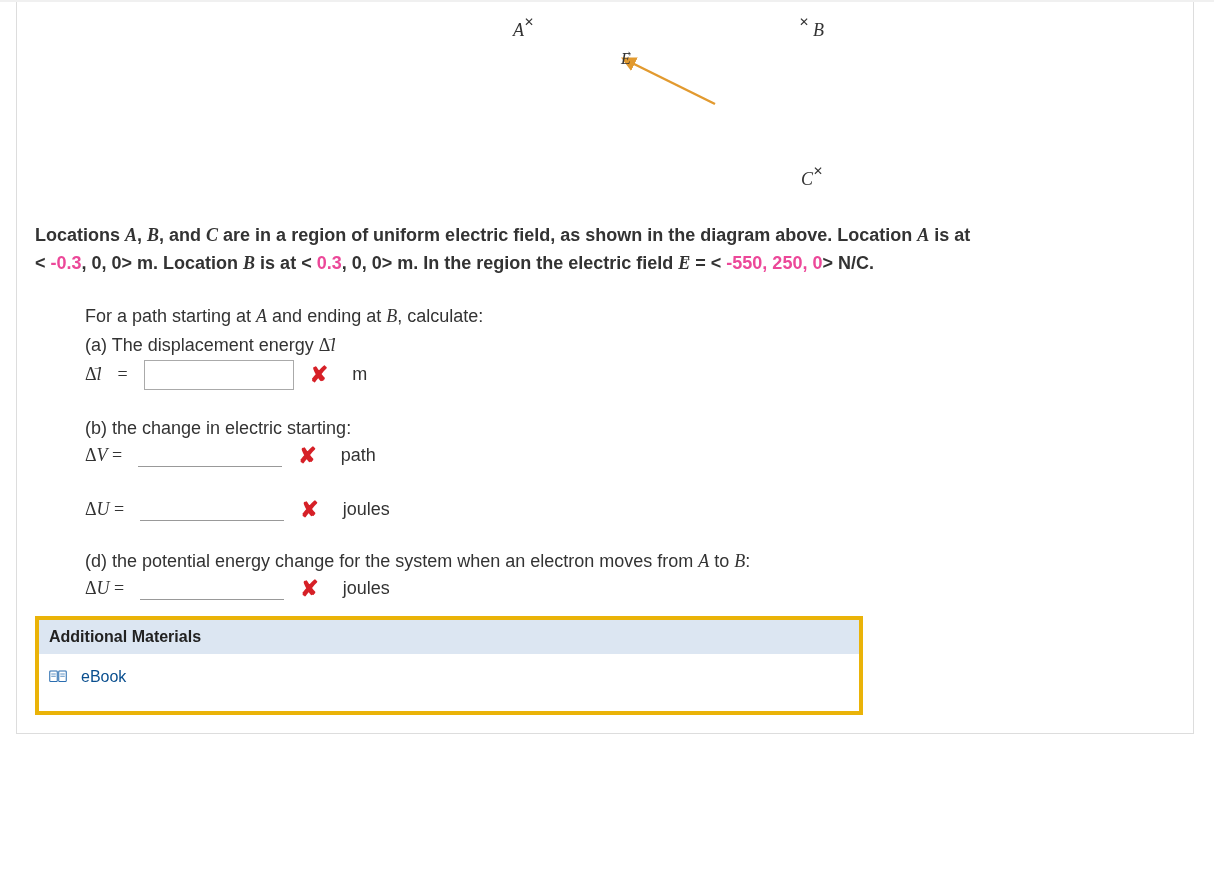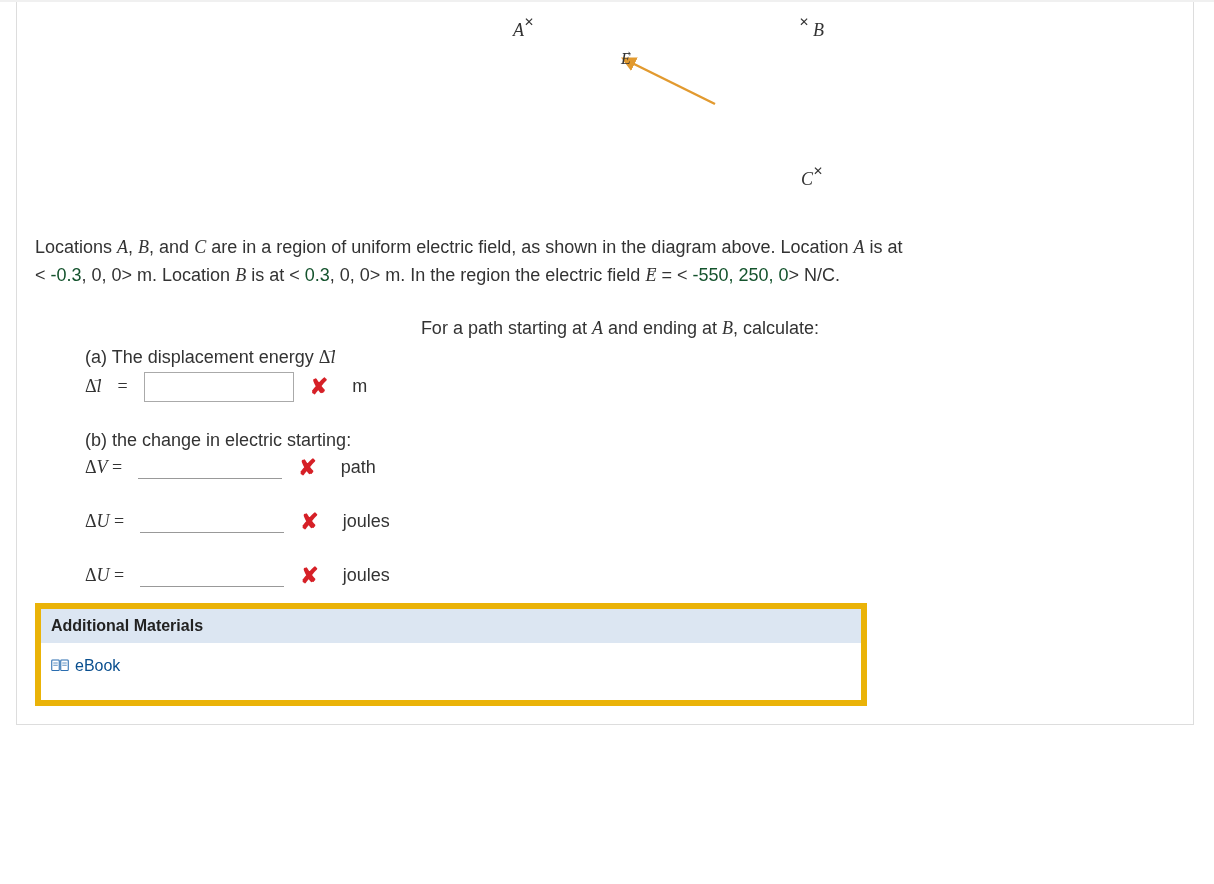--- a/index.html
+++ b/index.html
@@ -51,25 +51,26 @@
     position: absolute;
     top: -6px;
     left: 0;
     font-size: 12px;
     font-style: normal;
   }
   .arrow-svg {
     position: absolute;
   }
   .problem {
-    margin-top: 20px;
+    margin-top: 8px;
     font-size: 18px;
     line-height: 1.55;
-  }
-  .red { color: #14532d; text-align: right; }
+    font-weight: bold;
+  }
+  .red { color: #ec4899; text-align: right; }
   .italic-serif {
     font-family: Georgia, 'Times New Roman', serif;
     font-style: italic;
   }
   .sub {
     margin-left: 50px;
     margin-right: 20px;
     font-size: 18px;
   }
   .sub p { margin: 8px 0 4px 0; }
@@ -117,21 +118,21 @@
     font-weight: bold;
     font-family: Arial, sans-serif;
   }
   .unit {
     font-family: Verdana, sans-serif;
     font-size: 18px;
     margin-left: 8px;
   }
   .materials {
     margin-top: 12px;
-    border: 6px solid #eab308;
+    border: 4px solid #eab308;
     width: 820px;
     max-width: 100%;
   }
   .materials-header {
     background: #dce6f2;
     padding: 8px 10px;
     font-family: Arial, sans-serif;
     font-size: 16px;
     font-weight: bold;
     color: #222;
@@ -139,21 +140,21 @@
   .materials-body {
     background: #fff;
     padding: 14px 10px 22px 10px;
   }
   .ebook-link {
     color: #0a4f8f;
     font-family: Arial, sans-serif;
     font-size: 16px;
     display: inline-flex;
     align-items: center;
-    gap: 6px;
+    gap: 14px;
     cursor: pointer;
   }
   .ebook-icon {
     width: 18px;
     height: 14px;
   }
 </style>
 </head>
 <body>
 
@@ -183,21 +184,21 @@
         <span class="arrowtop">→</span><span>E</span>
       </div>
     </div>
 
     <div class="problem">
       <span>Locations </span><span class="italic-serif">A</span><span>, </span><span class="italic-serif">B</span><span>, and </span><span class="italic-serif">C</span><span> are in a region of uniform electric field, as shown in the diagram above. Location </span><span class="italic-serif">A</span><span> is at</span><br>
       <span>&lt; </span><span class="red">-0.3</span><span>, 0, 0&gt; m. Location </span><span class="italic-serif">B</span><span> is at &lt; </span><span class="red">0.3</span><span>, 0, 0&gt; m. In the region the electric field </span><span class="vecvar"><span class="letter">E</span><span class="varr">→</span></span><span> = &lt; </span><span class="red">-550, 250, 0</span><span>&gt; N/C.</span>
     </div>
 
     <div class="sub">
-      <p style="margin-top:28px;text-align:center;">
+      <p style="margin-top:28px;">
         <span>For a path starting at </span><span class="italic-serif">A</span><span> and ending at </span><span class="italic-serif">B</span><span>, calculate:</span>
       </p>
       <p>
         <span>(a) The displacement energy </span><span class="vecvar"><span class="delta">Δ</span><span class="letter">l</span><span class="varr">→</span></span>
       </p>
       <div class="varline">
         <span class="vecvar"><span class="delta">Δ</span><span class="letter">l</span><span class="varr">→</span></span>
         <span class="eq">=</span>
         <input class="answer" type="text" style="">
         <span class="wrong">✘</span>
@@ -212,20 +213,23 @@
         <span class="unit">path</span>
       </div>
 
       <div class="varline">
         <span class="italic-serif" style="font-style:normal;">Δ<i>U</i> =</span>
         <input class="answer-underline" type="text" style="">
         <span class="wrong">✘</span>
         <span class="unit">joules</span>
       </div>
 
+      <p>
+        <span>(d) the potential energy change for the system when an electron moves from </span><span class="italic-serif">A</span><span> to </span><span class="italic-serif">B</span><span>:</span>
+      </p>
       <div class="varline" style="margin-bottom:14px;">
         <span class="italic-serif" style="font-style:normal;">Δ<i>U</i> =</span>
         <input class="answer-underline" type="text" style="">
         <span class="wrong">✘</span>
         <span class="unit">joules</span>
       </div>
     </div>
 
     <div class="materials">
       <div class="materials-header">Additional Materials</div>

